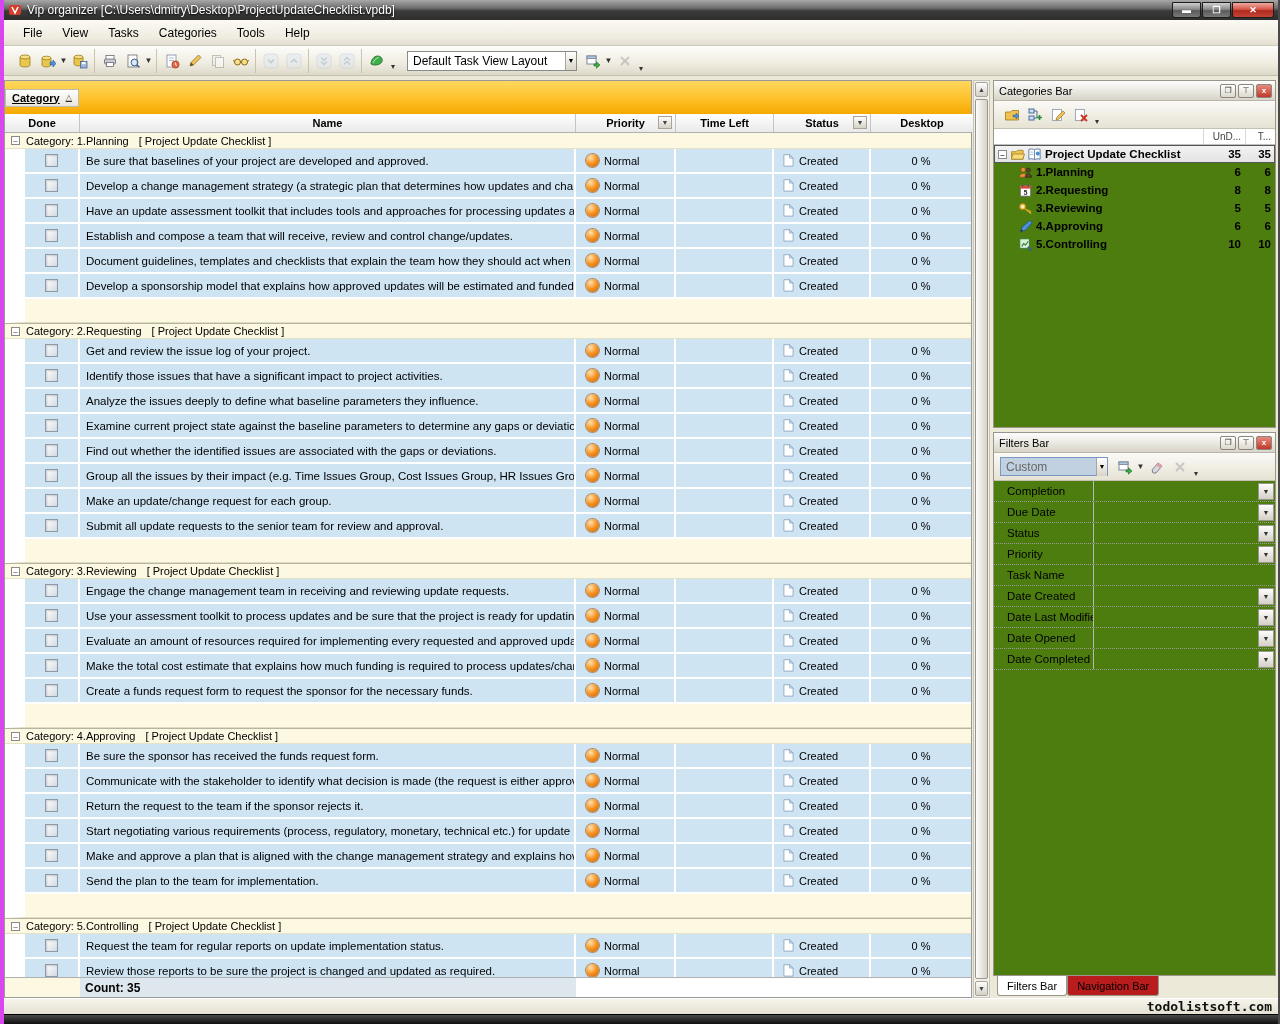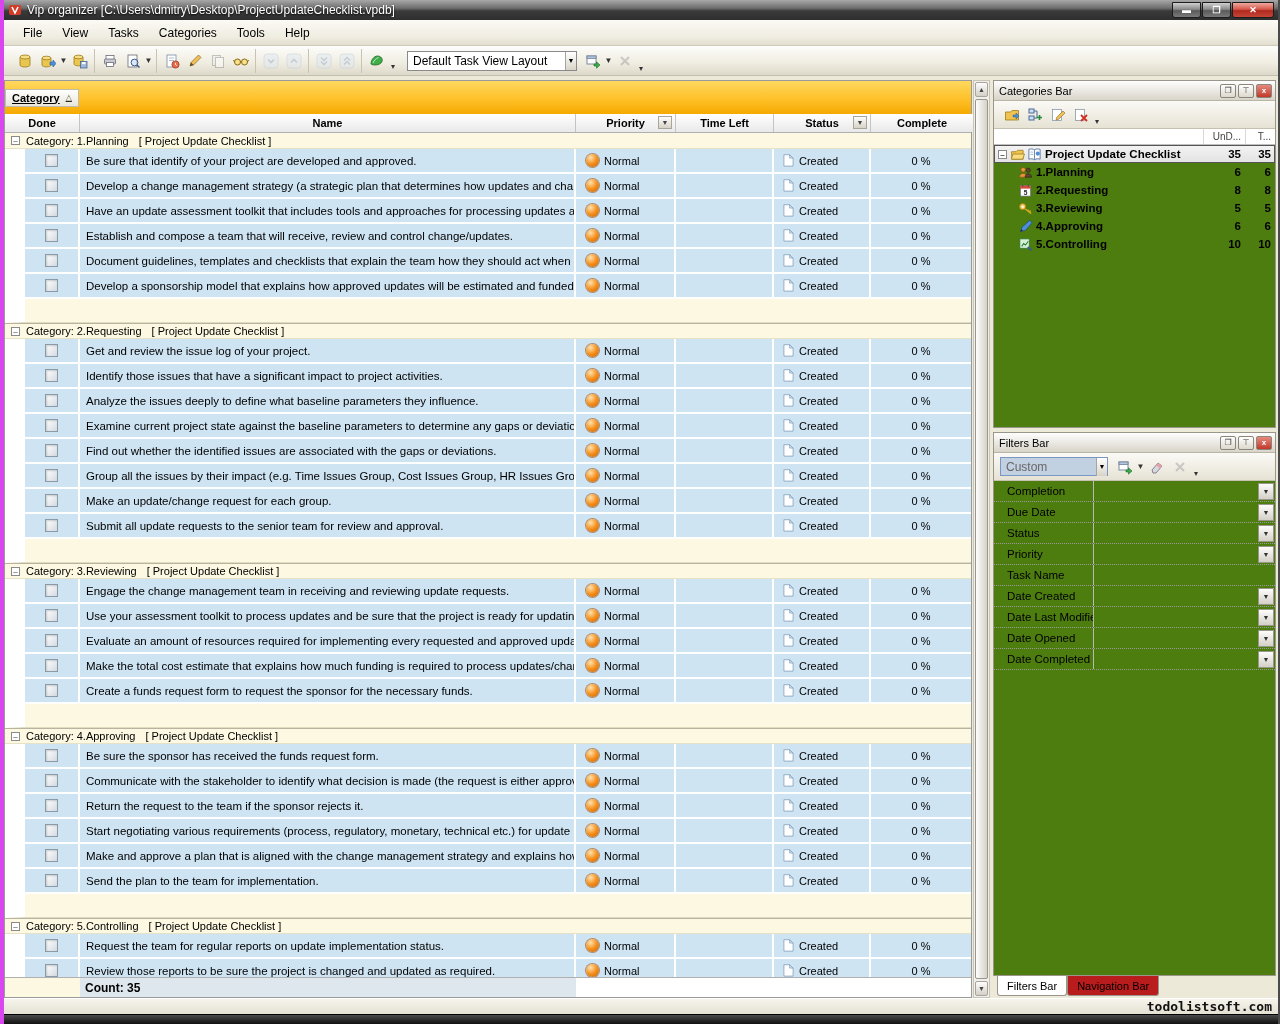--- a/index.html
+++ b/index.html
@@ -352,33 +352,33 @@
         <div class="gh-cell">Name</div>
         <div class="gh-cell">
             <span>Priority</span>
             <span class="gh-filter">▼</span>
           </div>
         <div class="gh-cell">Time Left</div>
         <div class="gh-cell">
             <span>Status</span>
             <span class="gh-filter">▼</span>
           </div>
-        <div class="gh-cell" style="border-right:none">Complete</div>
+        <div class="gh-cell" style="border-right:none">Desktop</div>
       </div>
       <div class="grid-body" id="grid-body">
           <div class="group-row">
             <span class="expander">–</span>
             <span>Category: 1.Planning</span>
             <span class="group-suffix">[ Project Update Checklist ]</span>
           </div>
           <div class="task-row grid-cols">
             <div class="c done">
               <span class="checkbox"></span>
             </div>
-            <div class="c name">Be sure that identify of your project are developed and approved.</div>
+            <div class="c name">Be sure that baselines of your project are developed and approved.</div>
             <div class="c prio">
               <span class="prio-ball"></span>
               <span>Normal</span>
             </div>
             <div class="c"></div>
             <div class="c status">
               <span style="display:flex;width:11px">
                 <svg viewBox="0 0 12 14">
                   <path d="M1 .8h6.2L11 4.5v8.7H1z" fill="#fff" stroke="#7a9ab8" stroke-width=".8"></path>
                   <path d="M7.2.8v3.7H11z" fill="#cfe0ef" stroke="#7a9ab8" stroke-width=".7"></path>

